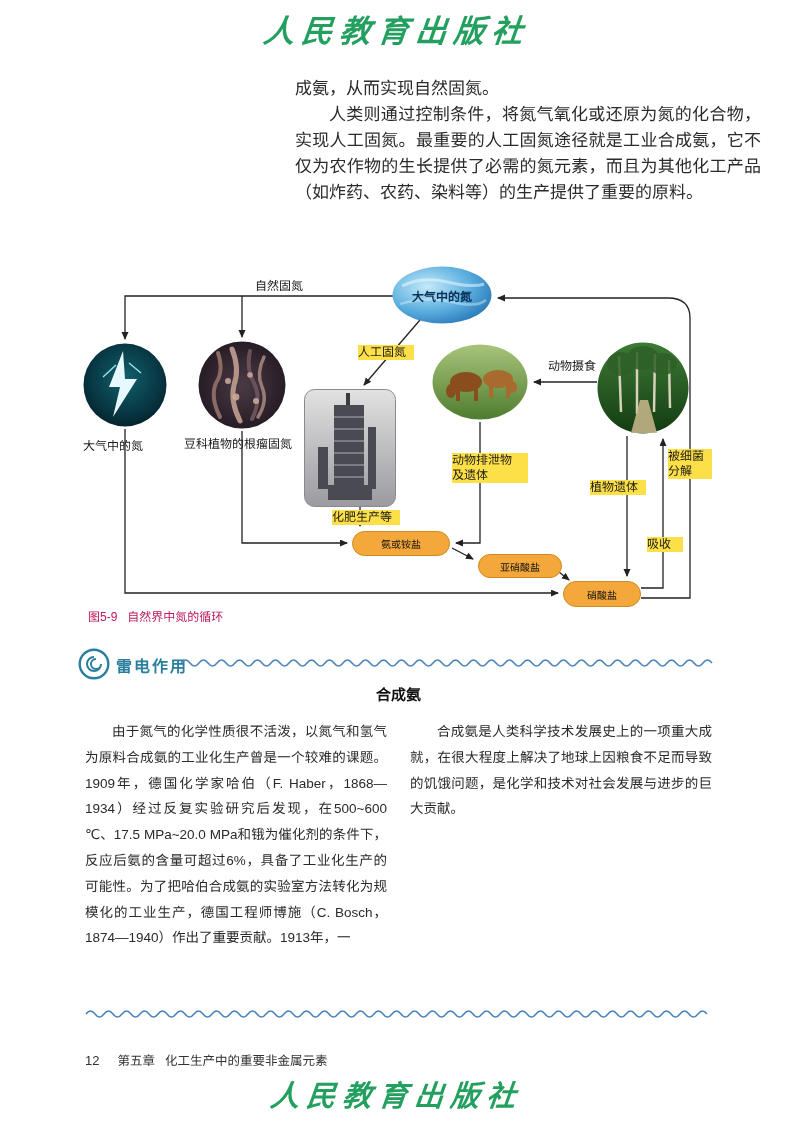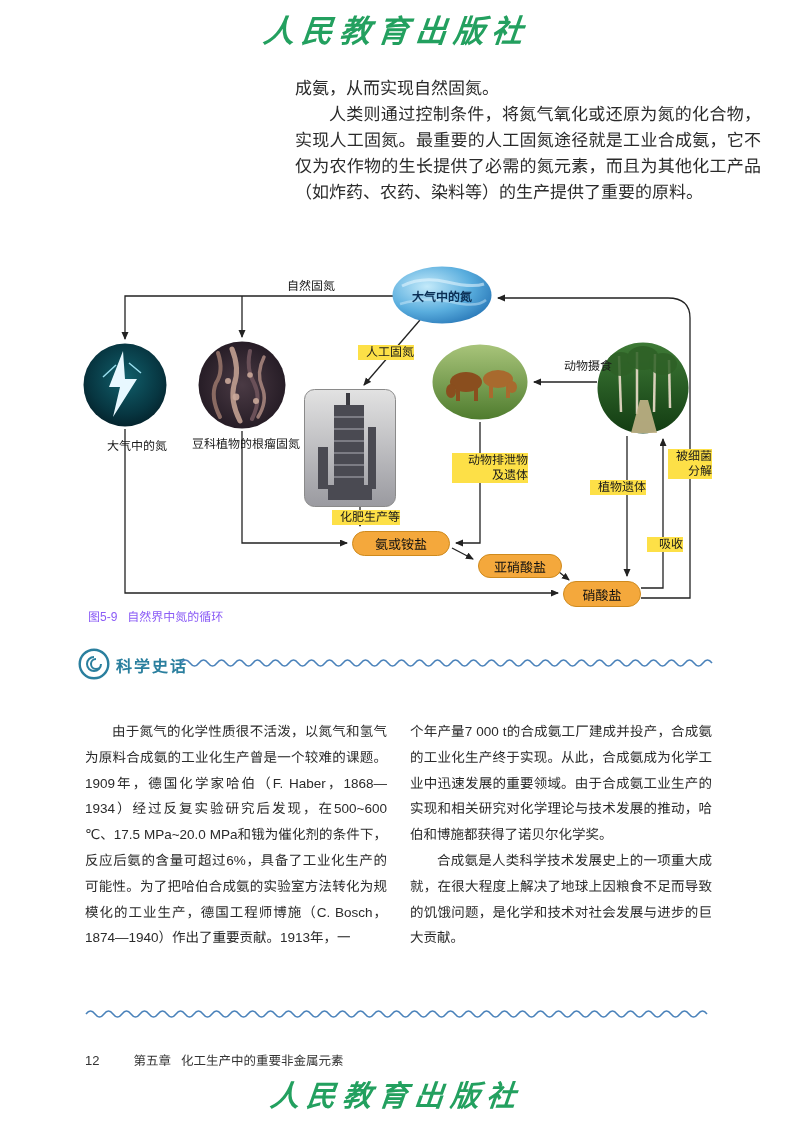--- a/index.html
+++ b/index.html
@@ -10,32 +10,32 @@
   .logo{width:794px;text-align:center;color:#23a05f;font-weight:bold;font-style:italic;
         letter-spacing:7px;font-size:31px;transform:skewX(-6deg)}
   .logo-bottom{font-size:29px}
   .intro p{font-size:17px;line-height:26px;text-align:justify;color:#2a2a2a}
   .indent{text-indent:2em}
   .diagram{width:700px;height:360px}
   .node{position:absolute}
   .node svg{display:block;width:100%;height:100%}
   .atm-label{position:absolute;left:0;top:0;width:100%;height:100%;display:flex;align-items:center;
         justify-content:center;font-size:12px;font-weight:bold;color:#0b2f55}
-  .dlabel{position:absolute;font-size:12px;color:#1a1a1a;text-align:right;line-height:15px}
+  .dlabel{position:absolute;font-size:12px;color:#1a1a1a;text-align:left;line-height:15px}
   .wbg{background:#fde047}
   .pre{white-space:pre-line}
   .salt{position:absolute;background:#f4a83c;border:1px solid #cf8a1d;border-radius:14px;
-        display:flex;align-items:center;justify-content:center;font-size:13px;color:#111}
-  .caption{font-size:12px;color:#8b5cf6}
+        display:flex;align-items:center;justify-content:center;font-size:10px;color:#111}
+  .caption{font-size:12px;color:#be185d}
   .caption span{margin-right:10px}
   .hist-label{font-size:16px;font-weight:bold;color:#2a7f9e;letter-spacing:2px}
   .hist-title{width:627px;text-align:center;font-size:15px;font-weight:bold;color:#111}
   .col p{font-size:13.5px;line-height:25.8px;text-align:justify;color:#2a2a2a}
   .footer{font-size:12.5px;color:#333}
-  .footer .pnum{font-size:13px;margin-right:34px}
+  .footer .pnum{font-size:13px;margin-right:18px}
   .footer span{margin-right:10px}
   .arrows{position:absolute;left:0;top:0}
 </style>
 </head>
 <body>
 
 <div class="page">
 
   <div class="logo abs" style="left:0;top:6px">人民教育出版社</div>
 
@@ -220,31 +220,31 @@
   <div class="caption abs" style="left:88px;top:607px">
     <span>图5-9</span><span>自然界中氮的循环</span>
   </div>
 
   <span class="abs" style="left:78px;top:648px;width:32px;height:32px">
     <svg viewBox="0 0 32 32" width="32" height="32">
       <circle cx="16" cy="16" r="14.3" fill="none" stroke="#2a7f9e" stroke-width="2.4"></circle>
       <path d="M16 9 a7 7 0 1 0 7 7 a5 5 0 1 1 -5 -5" fill="none" stroke="#2a7f9e" stroke-width="2"></path>
     </svg>
   </span>
-  <span class="hist-label abs" style="left:116px;top:653px">科学史话</span>
+  <span class="hist-label abs" style="left:116px;top:653px">雷电作用</span>
   <svg class="abs" style="left:180px;top:655px" width="534" height="14" viewBox="0 0 534 14">
     <path fill="none" stroke="#4a82ba" stroke-width="1.5" d="M1,8 q4.5,-6 9,0 t9,0 t9,0 t9,0 t9,0 t9,0 t9,0 t9,0 t9,0 t9,0 t9,0 t9,0 t9,0 t9,0 t9,0 t9,0 t9,0 t9,0 t9,0 t9,0 t9,0 t9,0 t9,0 t9,0 t9,0 t9,0 t9,0 t9,0 t9,0 t9,0 t9,0 t9,0 t9,0 t9,0 t9,0 t9,0 t9,0 t9,0 t9,0 t9,0 t9,0 t9,0 t9,0 t9,0 t9,0 t9,0 t9,0 t9,0 t9,0 t9,0 t9,0 t9,0 t9,0 t9,0 t9,0 t9,0 t9,0 t9,0 t9,0"></path>
   </svg>
 
+  <div class="hist-title abs" style="left:85px;top:683px">合成氨</div>
 
   <div class="col abs" style="left:85px;top:719px;width:302px">
     <p class="indent">由于氮气的化学性质很不活泼，以氮气和氢气为原料合成氨的工业化生产曾是一个较难的课题。1909年，德国化学家哈伯（F. Haber，1868—1934）经过反复实验研究后发现，在500~600 ℃、17.5 MPa~20.0 MPa和锇为催化剂的条件下，反应后氨的含量可超过6%，具备了工业化生产的可能性。为了把哈伯合成氨的实验室方法转化为规模化的工业生产，德国工程师博施（C. Bosch，1874—1940）作出了重要贡献。1913年，一</p>
   </div>
   <div class="col abs" style="left:410px;top:719px;width:302px">
-    <p>个年产量7 000 t的合成氨工厂建成并投产，合成氨的工业化生产终于实现。从此，合成氨成为化学工业中迅速发展的重要领域。由于合成氨工业生产的实现和相关研究对化学理论与技术发展的推动，哈伯和博施都获得了诺贝尔化学奖。</p>
     <p class="indent">合成氨是人类科学技术发展史上的一项重大成就，在很大程度上解决了地球上因粮食不足而导致的饥饿问题，是化学和技术对社会发展与进步的巨大贡献。</p>
   </div>
 
   <svg class="abs" style="left:85px;top:1006px" width="625" height="14" viewBox="0 0 625 14">
     <path fill="none" stroke="#4a82ba" stroke-width="1.5" d="M1,8 q4.5,-6 9,0 t9,0 t9,0 t9,0 t9,0 t9,0 t9,0 t9,0 t9,0 t9,0 t9,0 t9,0 t9,0 t9,0 t9,0 t9,0 t9,0 t9,0 t9,0 t9,0 t9,0 t9,0 t9,0 t9,0 t9,0 t9,0 t9,0 t9,0 t9,0 t9,0 t9,0 t9,0 t9,0 t9,0 t9,0 t9,0 t9,0 t9,0 t9,0 t9,0 t9,0 t9,0 t9,0 t9,0 t9,0 t9,0 t9,0 t9,0 t9,0 t9,0 t9,0 t9,0 t9,0 t9,0 t9,0 t9,0 t9,0 t9,0 t9,0 t9,0 t9,0 t9,0 t9,0 t9,0 t9,0 t9,0 t9,0 t9,0 t9,0"></path>
   </svg>
 
   <div class="footer abs" style="left:85px;top:1050px">
     <span class="pnum">12</span><span>第五章</span><span>化工生产中的重要非金属元素</span>
   </div>

